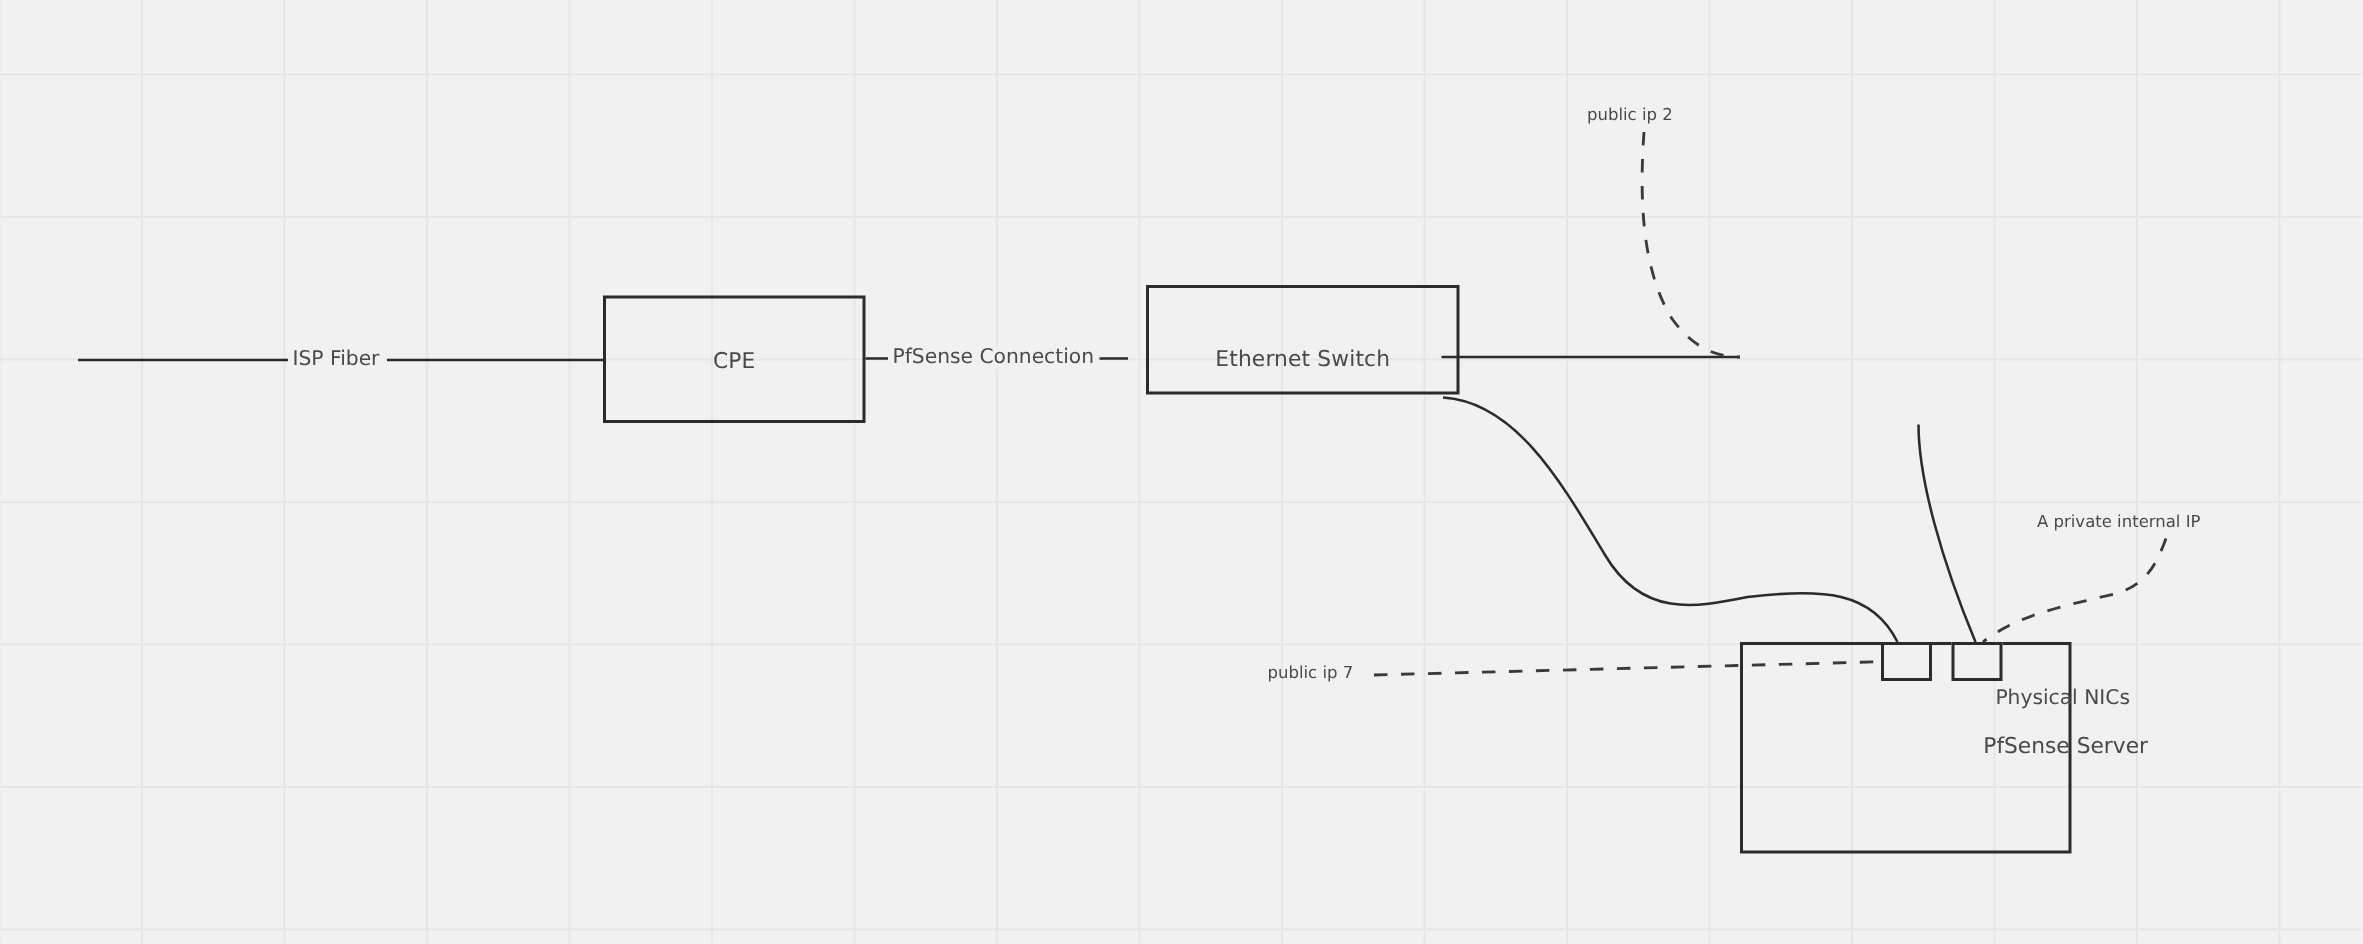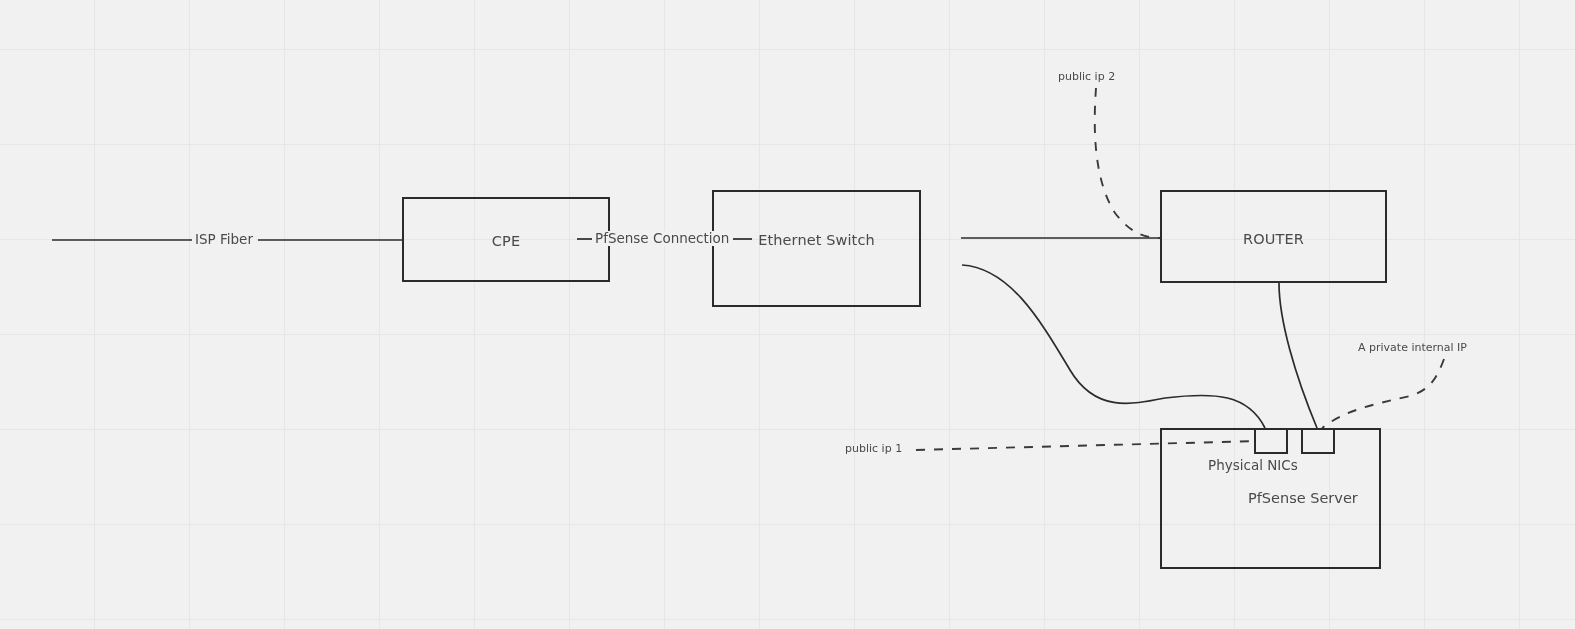--- a/index.html
+++ b/index.html
@@ -64,21 +64,22 @@
     color: #4a4a4a;
     font-size: 11px;
     white-space: nowrap;
     line-height: 15px;
   }
   .inner-label {
     position: absolute;
     color: #4a4a4a;
     font-size: 14.5px;
     white-space: nowrap;
-    text-align: left;
+    text-align: right;
+    margin-left: 32px;
   }
 </style>
 </head>
 <body>
 
 <div id="canvas">
 
   <svg id="wires" viewBox="0 0 1575 629" xmlns="http://www.w3.org/2000/svg">
 
     <line x1="52" y1="240" x2="192" y2="240" stroke="#2b2b2b" stroke-width="1.7"></line>
@@ -98,46 +99,43 @@
 
     <path d="M 1096 88 C 1093 130, 1094 180, 1115 213
              C 1130 233, 1145 238, 1160 238" fill="none" stroke="#3a3a3a" stroke-width="1.9" stroke-dasharray="9 9"></path>
 
     <path d="M 916 450 L 1260 441" fill="none" stroke="#3a3a3a" stroke-width="1.9" stroke-dasharray="9 9"></path>
 
     <path d="M 1444 359 C 1437 378, 1430 390, 1410 396
              C 1375 404, 1345 410, 1322 428" fill="none" stroke="#3a3a3a" stroke-width="1.9" stroke-dasharray="9 9"></path>
   </svg>
 
-  <div class="node" style="left:402px; top:197px; width:208px; height:85px;">
+  <div class="node" style="left:402px; top:197px; width:175px; height:85px;">
     <div class="node-label" style="top:34px;">CPE</div>
   </div>
 
-  <div class="node" style="left:712px; top:190px; width:209px; height:117px;">
+  <div class="node" style="left:764px; top:190px; width:209px; height:73px;">
     <div class="node-label" style="top:40px;">Ethernet Switch</div>
   </div>
 
-  <div class="node" style="left:1160px; top:190px; width:227px; height:93px;">
-    <div class="node-label" style="top:39px;">ROUTER</div>
-  </div>
 
   <div class="node" style="left:1160px; top:428px; width:221px; height:141px;">
   </div>
 
   <div class="nic" style="left:1254px; top:428px; width:34px; height:26px;"></div>
 
   <div class="nic" style="left:1301px; top:428px; width:34px; height:26px;"></div>
 
   <div class="inner-label" style="left:1208px; top:457px; width:180px; font-size:13.5px;">Physical NICs</div>
 
-  <div class="inner-label" style="left:1248px; top:490px; width:180px;">PfSense Server</div>
+  <div class="inner-label" style="left:1220px; top:490px; width:180px;">PfSense Server</div>
 
   <div class="edge-label" style="left:192px; top:232px;">ISP Fiber</div>
 
   <div class="edge-label" style="left:592px; top:231px;">PfSense Connection</div>
 
   <div class="free-label" style="left:1058px; top:69px;">public ip 2</div>
 
-  <div class="free-label" style="left:845px; top:441px;">public ip 1</div>
+  <div class="free-label" style="left:845px; top:441px;">public ip 7</div>
 
   <div class="free-label" style="left:1358px; top:340px;">A private internal IP</div>
 
 </div>
 
 </body></html>

